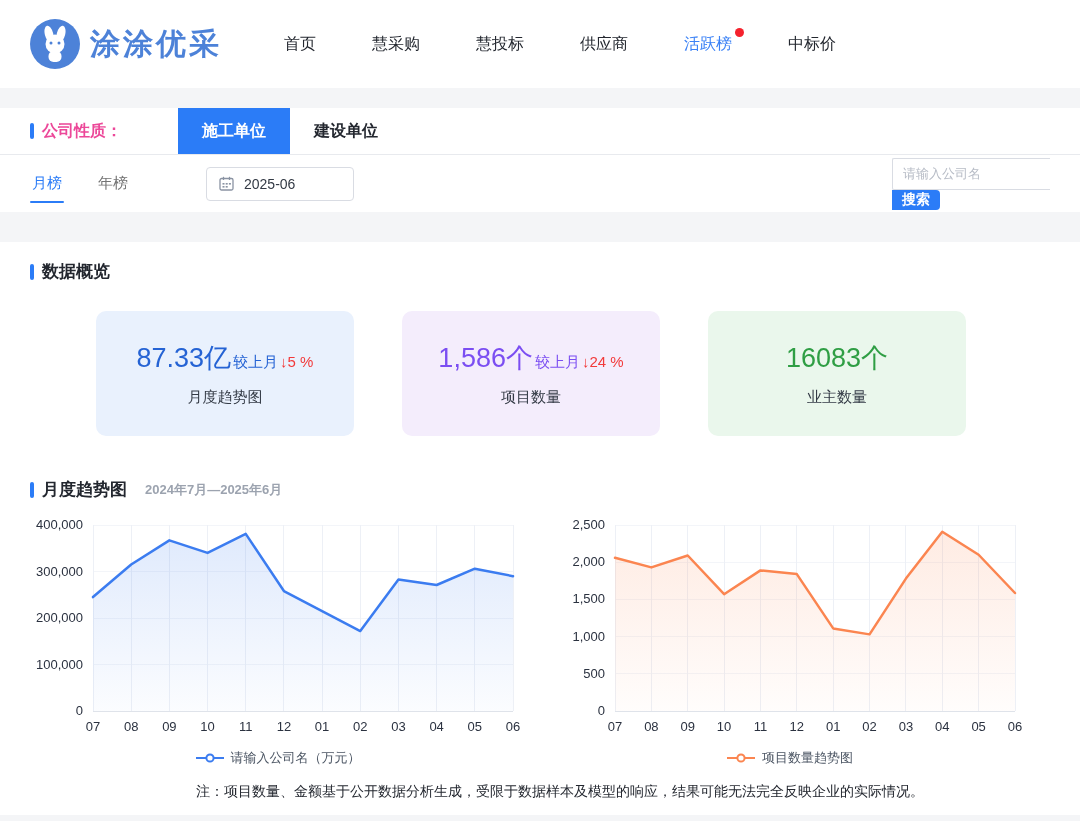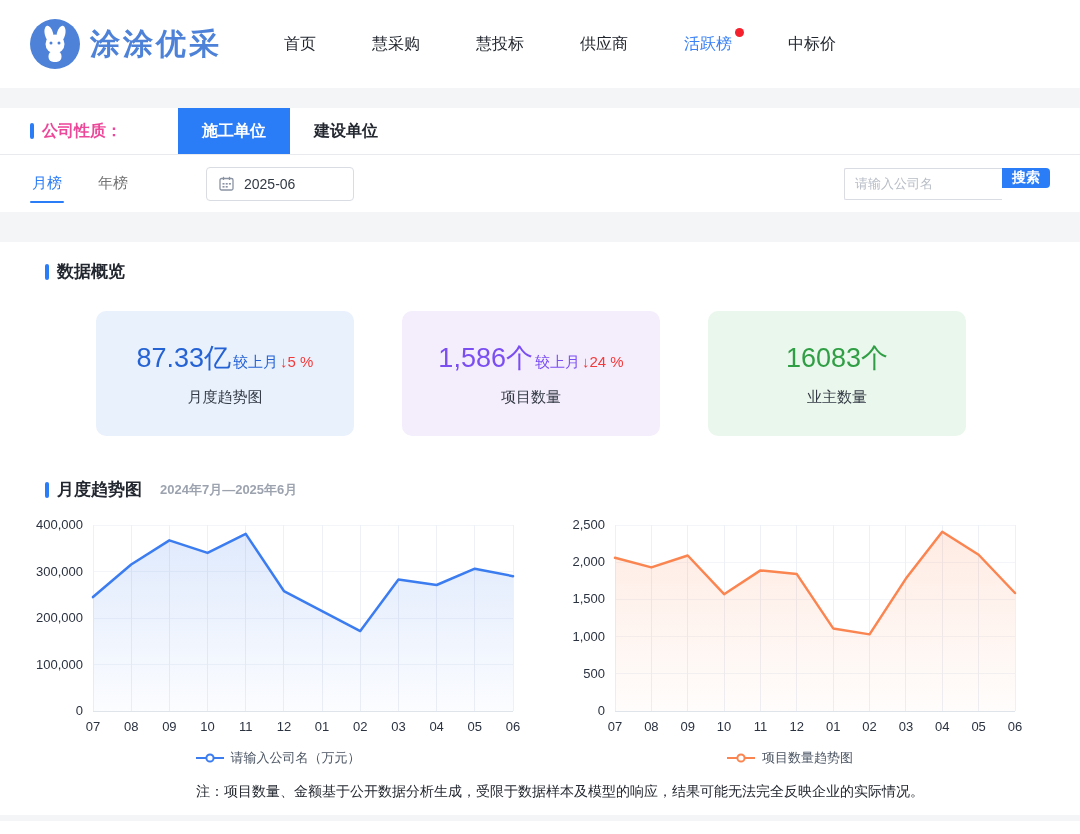--- a/index.html
+++ b/index.html
@@ -26,27 +26,27 @@
   .section-label { display:flex; align-items:center; gap:8px; padding-left:30px; font-size:16px; font-weight:bold; color:#ec4899; margin-right:56px; }
   .blue-bar { width:4px; height:16px; background:#2b7cf7; border-radius:2px; display:inline-block; }
   .type-tab { min-width:108px; padding:0 24px; display:flex; align-items:center; justify-content:center; font-size:16px; cursor:pointer; color:#23272f;font-weight:bold; }
   .type-tab.active { background:#2b7cf7; color:#fff; font-weight:bold; }
   .rank-row { height:57px; background:#fff; display:flex; align-items:center; padding:0 30px; }
   .rank-tab { font-size:15px; color:#737373; cursor:pointer; margin-right:32px; padding:6px 2px; position:relative; }
   .rank-tab.active { color:#2b7cf7; }
   .rank-tab.active::after { content:""; position:absolute; left:0; right:0; bottom:-4px; height:2px; background:#2b7cf7; border-radius:1px; }
   .date-box { margin-left:44px; width:148px; height:34px; border:1px solid #d9dce3; border-radius:4px; display:flex; align-items:center; gap:10px; padding:0 12px; cursor:pointer; background:#fff; }
   .date-value { font-size:14px; color:#333a45; }
-  .search-wrap { margin-left:auto; display:flex; }
+  .search-wrap { margin-left:auto; display:flex;flex-direction:column; }
   .search-input { width:158px; height:32px; border:1px solid #d9dce3; border-right:none; border-radius:2px 0 0 2px; padding:0 10px; font-size:13px; color:#333; outline:none; font-family:inherit; }
   .search-input::placeholder { color:#b7bcc6; }
   .search-btn { width:48px; height:20px; background:#2b7cf7; color:#ffffff; border:none; border-radius:0 4px 4px 0; font-size:14px; cursor:pointer; font-family:inherit;font-weight:bold; }
   
   .content { background:#fff; padding:18px 0 0 0; }
-  .sec-title { display:flex; align-items:center; gap:8px; padding-left:45px; font-size:17px; font-weight:bold; color:#23272f; }
+  .sec-title { display:flex; align-items:center; gap:8px; padding-left:30px; font-size:17px; font-weight:bold; color:#23272f; }
   .sec-sub { font-size:13px; font-weight:bold; color:#9ca3af; margin-left:10px; }
   
   .cards { display:flex; gap:48px; margin:28px 0 0 96px; }
   .card { width:258px; height:125px; border-radius:10px; display:flex; flex-direction:column; align-items:center; justify-content:center; cursor:default;text-align:right; }
   .card-top { display:flex; align-items:baseline; }
   .card-value { font-size:27px; }
   .card-cmp { font-size:15px; margin-left:2px; }
   .card-delta { font-size:15px; color:#f23a3a; margin-left:2px; }
   .card-label { font-size:15px; color:#333a45; margin-top:12px; }
   

